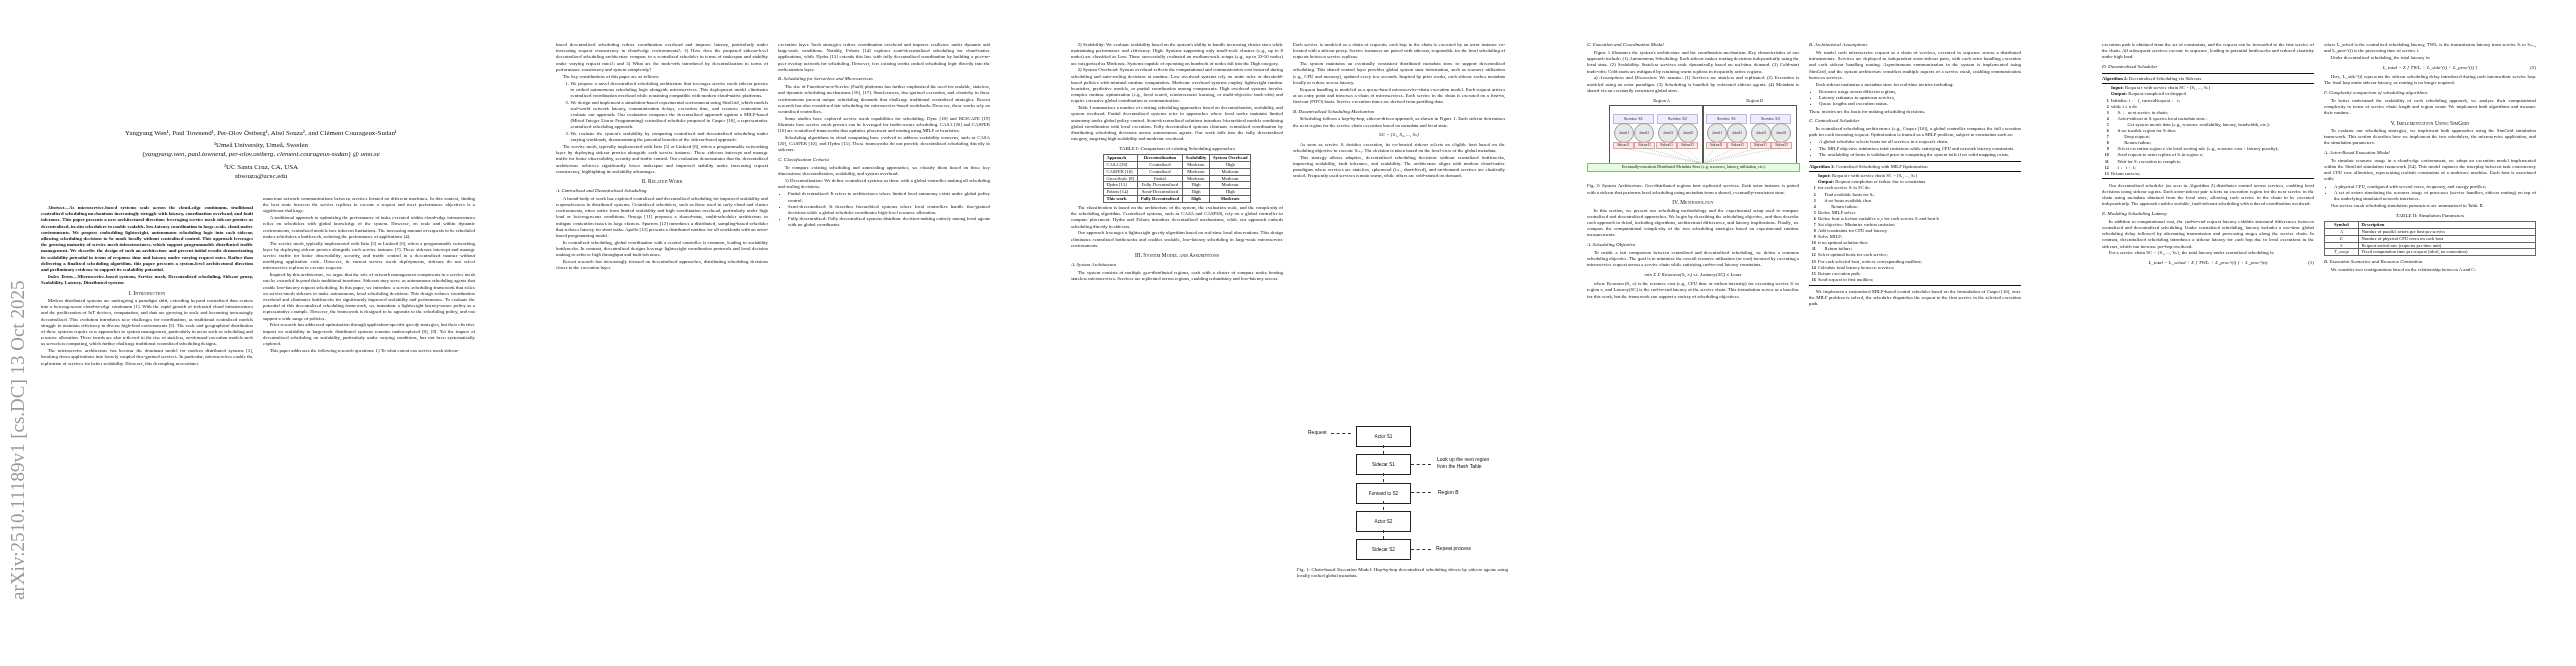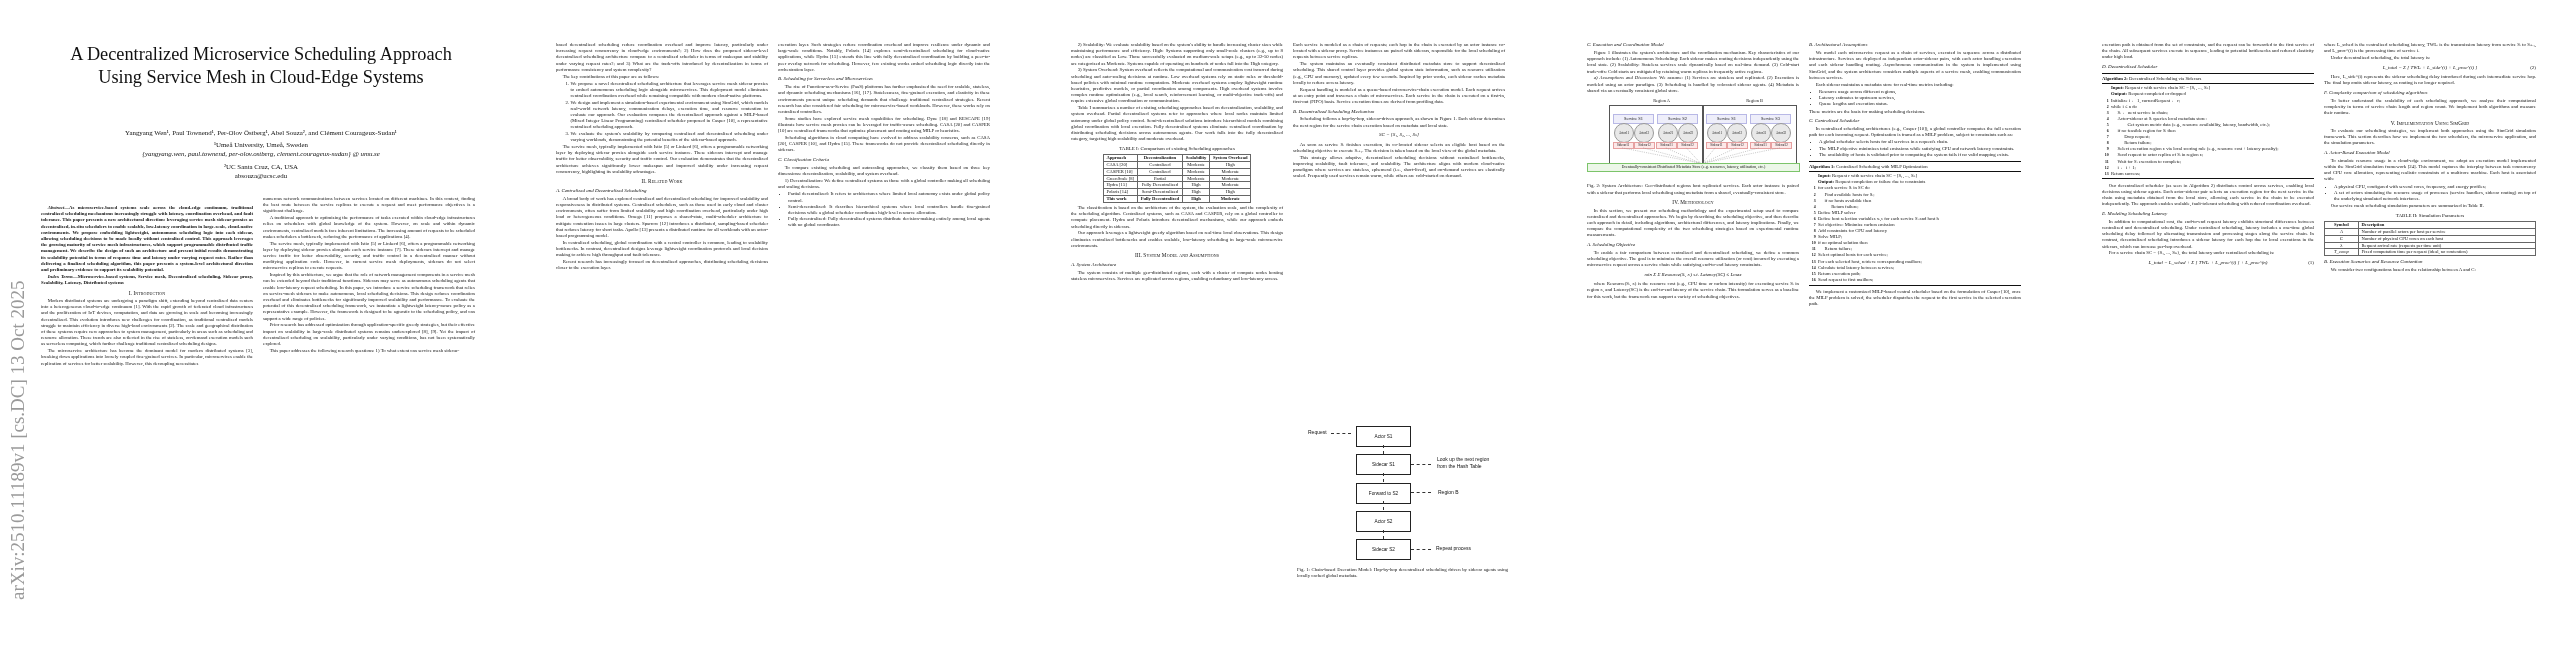--- a/index.html
+++ b/index.html
@@ -31,24 +31,20 @@
   .eq .eqn{position:absolute;right:0;top:0;font-style:normal;}
   ul.bl{margin:1.1px 0 1.1px 5.6px;padding:0 0 0 4.4px;}
   ul.bl li{margin:0;}
   ol.nl{margin:1.1px 0 1.1px 10px;padding:0 0 0 4.4px;}
 </style>
 </head>
 <body>
 
 <div class="page" style="left:0px;">
   <div class="arxiv">arXiv:2510.11189v1 [cs.DC] 13 Oct 2025</div>
-  <div class="title">
-    <div>A Decentralized Microservice Scheduling Approach</div>
-    <div>Using Service Mesh in Cloud-Edge Systems</div>
-  </div>
   <div class="authors">
     <div>Yangyang Wen¹, Paul Townend¹, Per-Olov Östberg¹, Abel Souza², and Clément Courageux-Sudan¹</div>
     <div style="margin-top:3.3px">¹Umeå University, Umeå, Sweden</div>
     <div style="font-style:italic">{yangyang.wen, paul.townend, per-olov.ostberg, clement.courageux-sudan} @ umu.se</div>
     <div style="margin-top:3.3px">²UC Santa Cruz, CA, USA</div>
     <div>absouza@ucsc.edu</div>
   </div>
 
   <div class="col" style="left:41px;top:205px;width:212px;">
     <p class="abstract"><i>Abstract</i><span>—As microservice-based systems scale across the cloud-edge continuum, traditional centralized scheduling mechanisms increasingly struggle with latency, coordination overhead, and fault tolerance. This paper presents a new architectural direction: leveraging service mesh sidecar proxies as decentralized, in-situ schedulers to enable scalable, low-latency coordination in large-scale, cloud-native environments. We propose embedding lightweight, autonomous scheduling logic into each sidecar, allowing scheduling decisions to be made locally without centralized control. This approach leverages the growing maturity of service mesh infrastructures, which support programmable distributed traffic management. We describe the design of such an architecture and present initial results demonstrating its scalability potential in terms of response time and latency under varying request rates. Rather than delivering a finalized scheduling algorithm, this paper presents a system-level architectural direction and preliminary evidence to support its scalability potential.</span></p>

